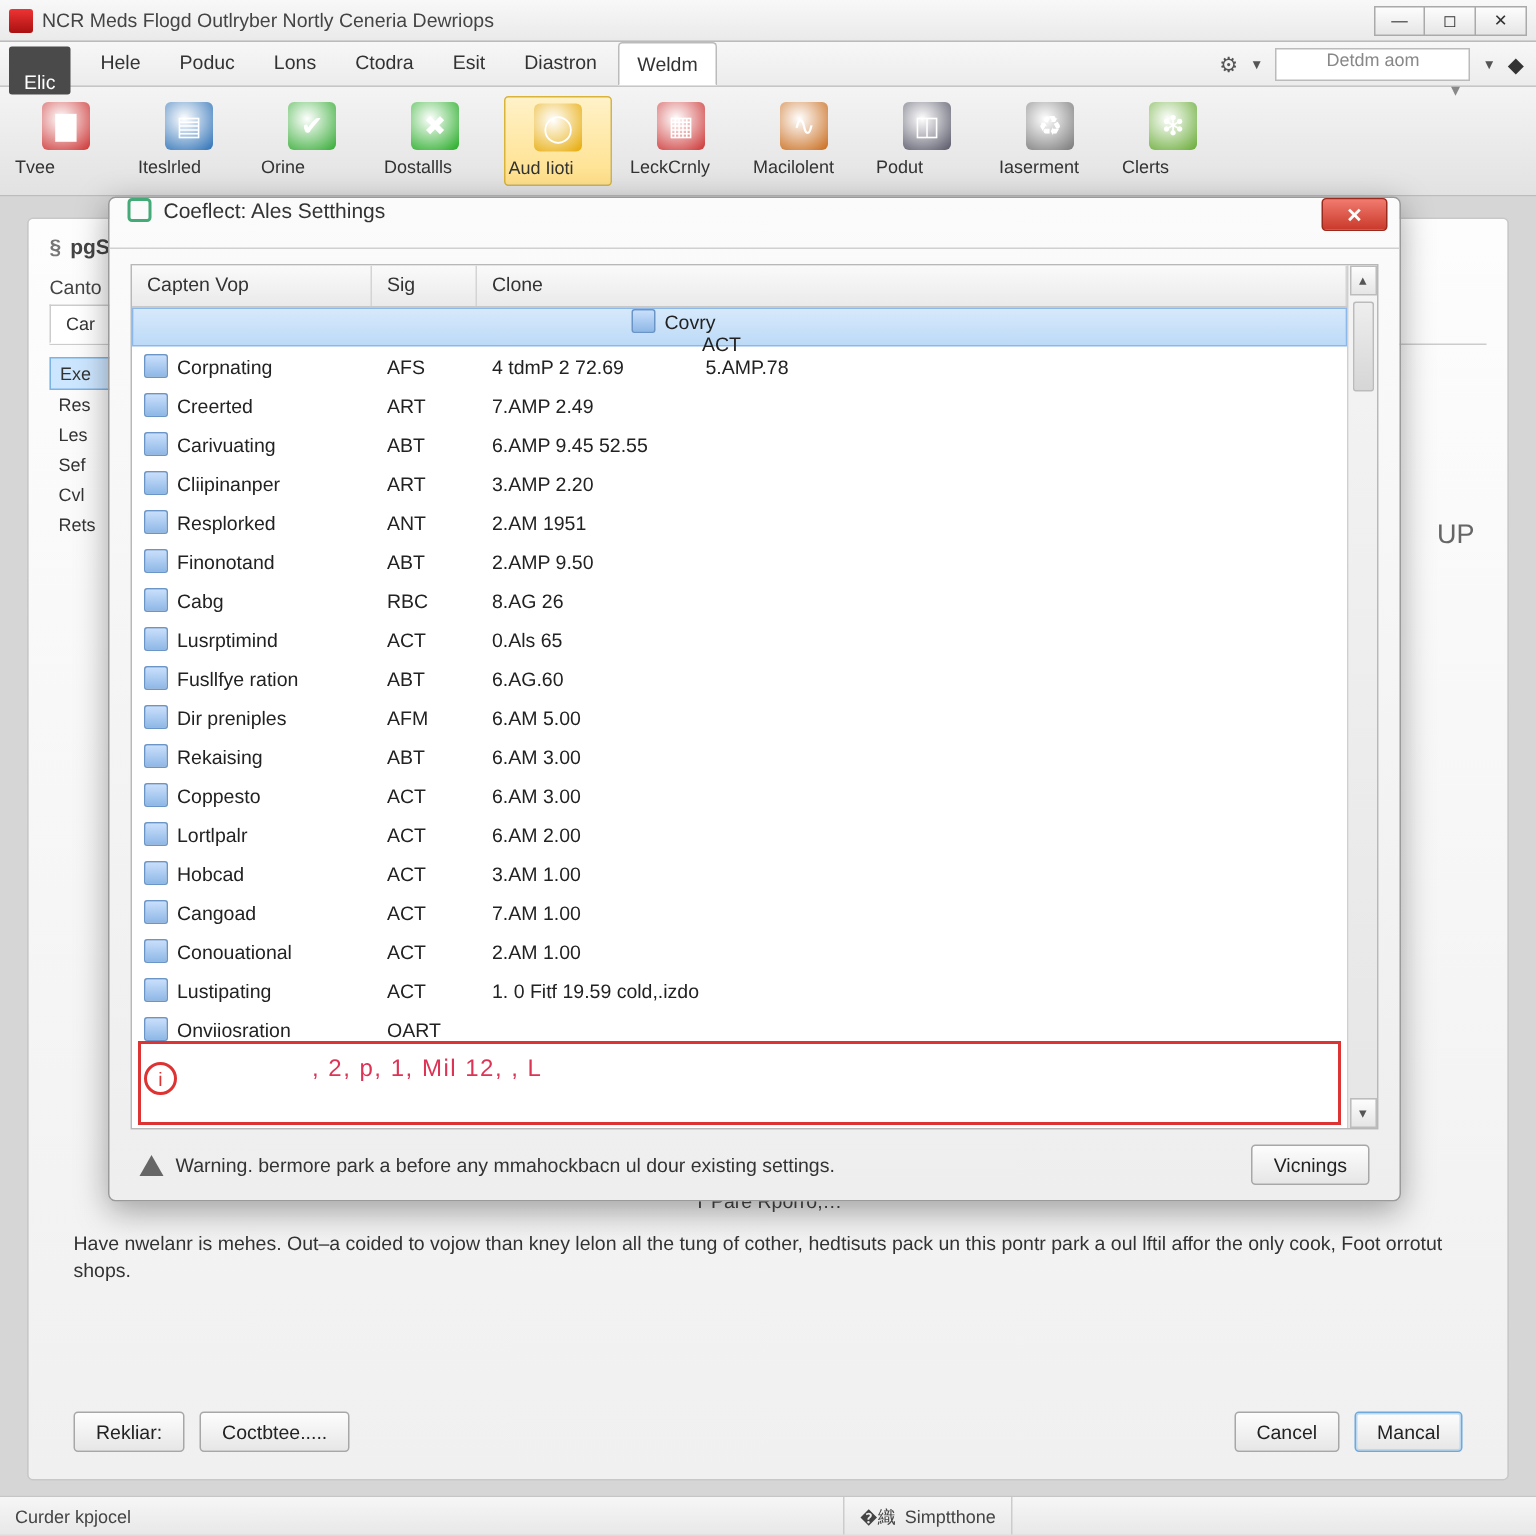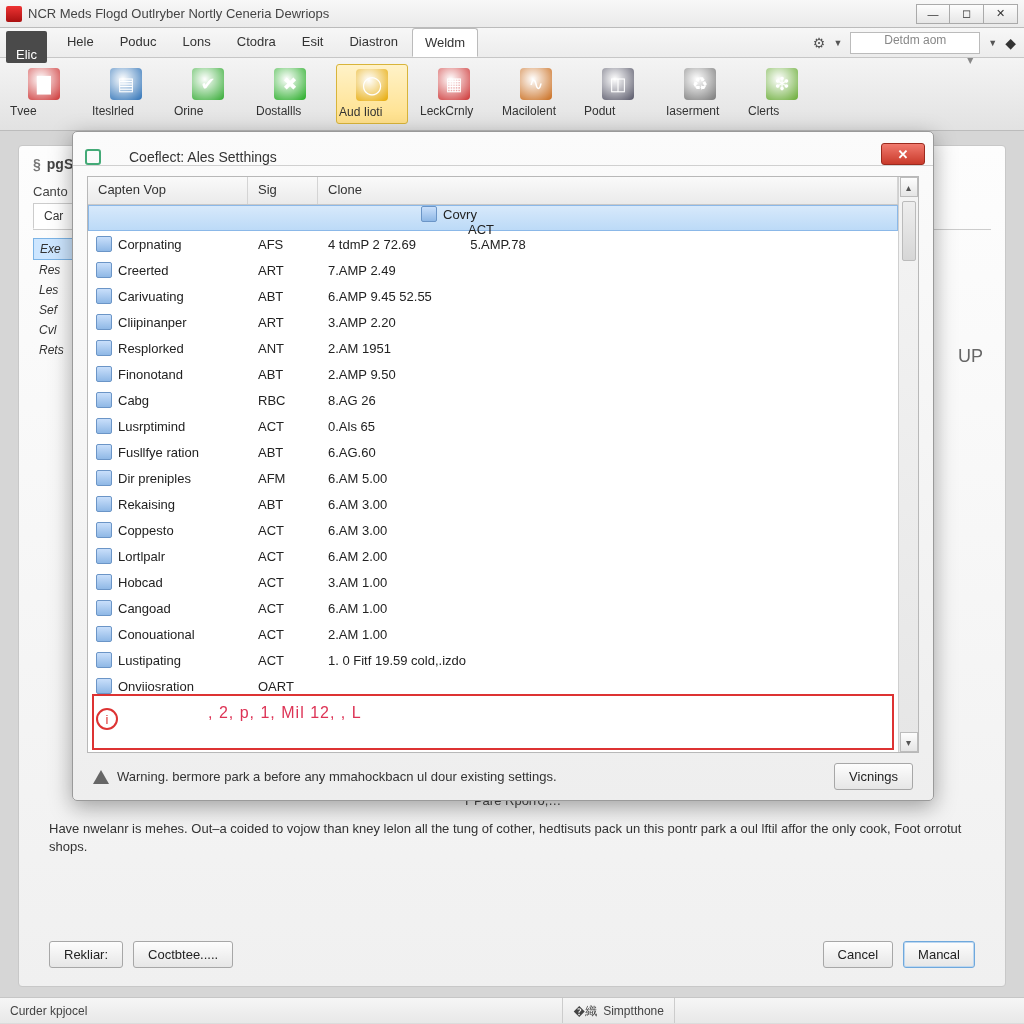--- a/index.html
+++ b/index.html
@@ -116,21 +116,21 @@
   display:flex; gap:0; border-bottom:1px solid #ccc; margin-top:4px;
 }
 .sectiontabs .stab {
   padding: 5px 10px; font-size:12px; color:#333;
   border:1px solid transparent;
 }
 .sectiontabs .stab.active {
   background:#fff; border:1px solid #ccc; border-bottom:1px solid #fff;
 }
 .sidelist {
-  margin-top: 8px; width: 60px; font-style: italic;
+  margin-top: 8px; width: 60px;
 }
 .sidelist .sitem {
   padding: 3px 6px; font-size:12px; color:#333;
 }
 .sidelist .sitem.sel {
   background:#cde6ff; border:1px solid #7bb3e5;
 }
 .right-up { position:absolute; right:22px; top:200px; color:#666; font-size:18px; }
 .paratext {
   position:absolute; left:30px; right:30px; top:640px;
@@ -160,24 +160,23 @@
 
 .dialog {
   position:absolute; left:72px; top:0px;
   width:862px; height:670px;
   background:linear-gradient(#fbfbfb,#eeeeee);
   border:1px solid #9a9a9a; border-radius:5px;
   box-shadow:0 6px 22px rgba(0,0,0,.35);
   display:flex; flex-direction:column;
 }
 .dlg-title {
-  height:34px; display:flex; align-items:flex-end;
+  height:34px; display:flex; align-items:flex-start;
   padding:0 8px 0 12px; font-size:14px; color:#333;
   border-bottom:1px solid #d0d0d0;
-  gap:20px;
 }
 .dlg-title .dicon {
   width:16px;height:16px;border:2px solid #4a7; border-radius:3px; margin-right:8px;
 }
 .dlg-title .spacer { flex:1; }
 .closebtn {
   width:44px;height:22px;border-radius:3px;
   background:linear-gradient(#f17a6e,#c93a2b);
   border:1px solid #9b2a1e;
   display:flex;align-items:center;justify-content:center;
@@ -504,21 +503,21 @@
                 </div>
                 <div class="c2">ACT</div>
                 <div class="c3">3.AM 1.00</div>
               </div>
               <div class="row">
                 <div class="c1">
                   <div class="ricon"></div>
                   <span>Cangoad</span>
                 </div>
                 <div class="c2">ACT</div>
-                <div class="c3">6.AM 1.00</div>
+                <div class="c3">7.AM 1.00</div>
               </div>
               <div class="row">
                 <div class="c1">
                   <div class="ricon"></div>
                   <span>Conouational</span>
                 </div>
                 <div class="c2">ACT</div>
                 <div class="c3">2.AM 1.00</div>
               </div>
               <div class="row">

